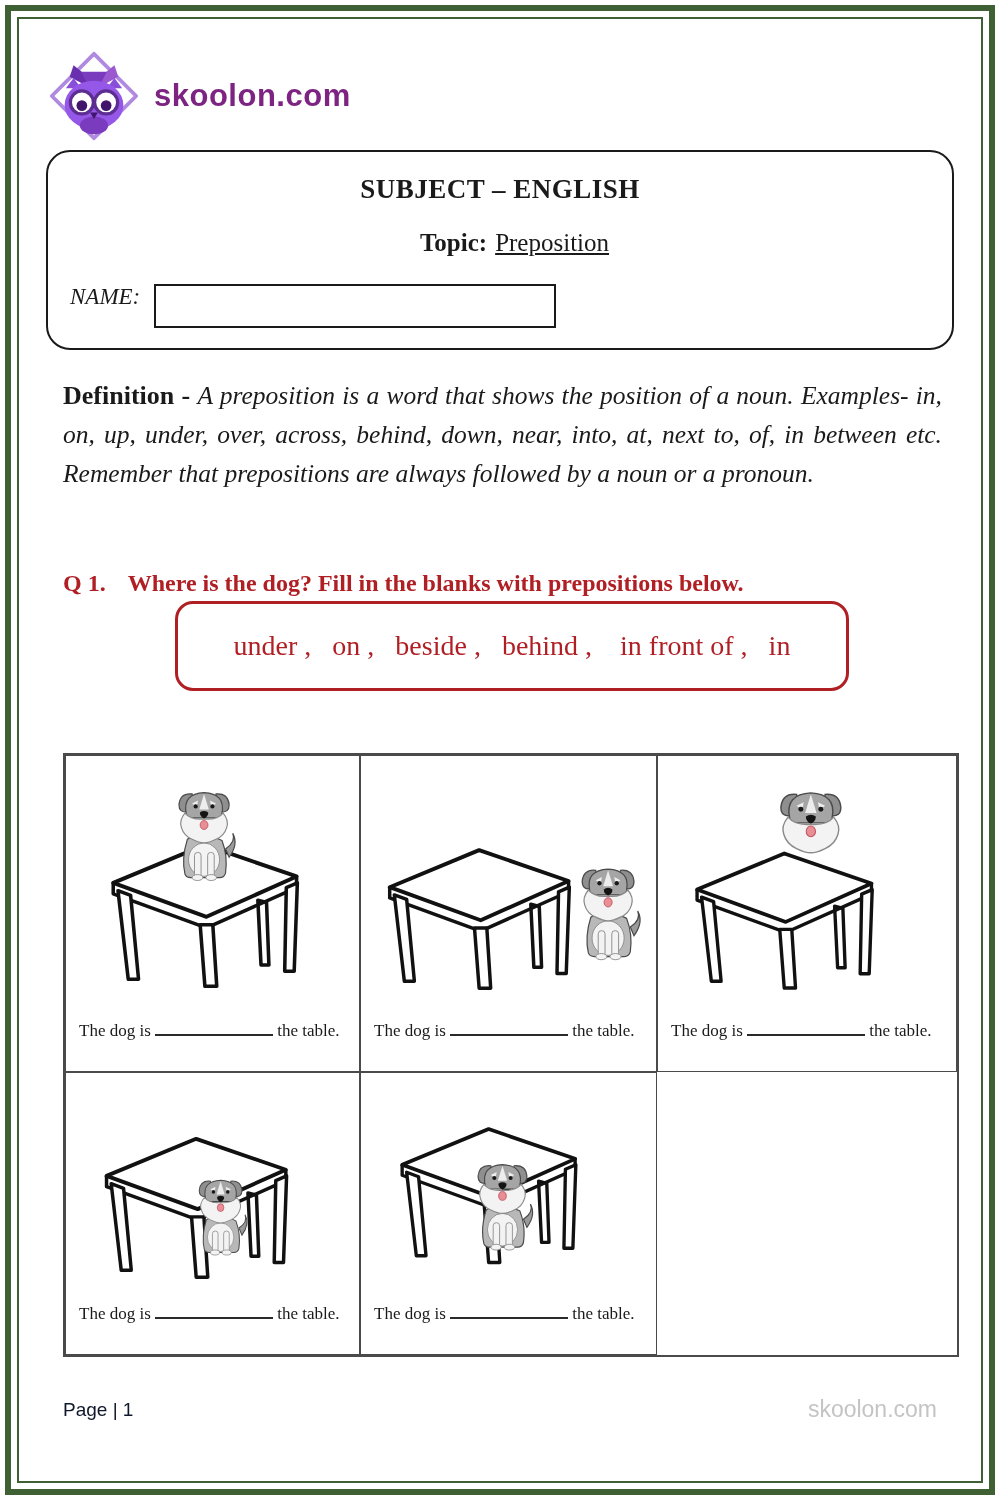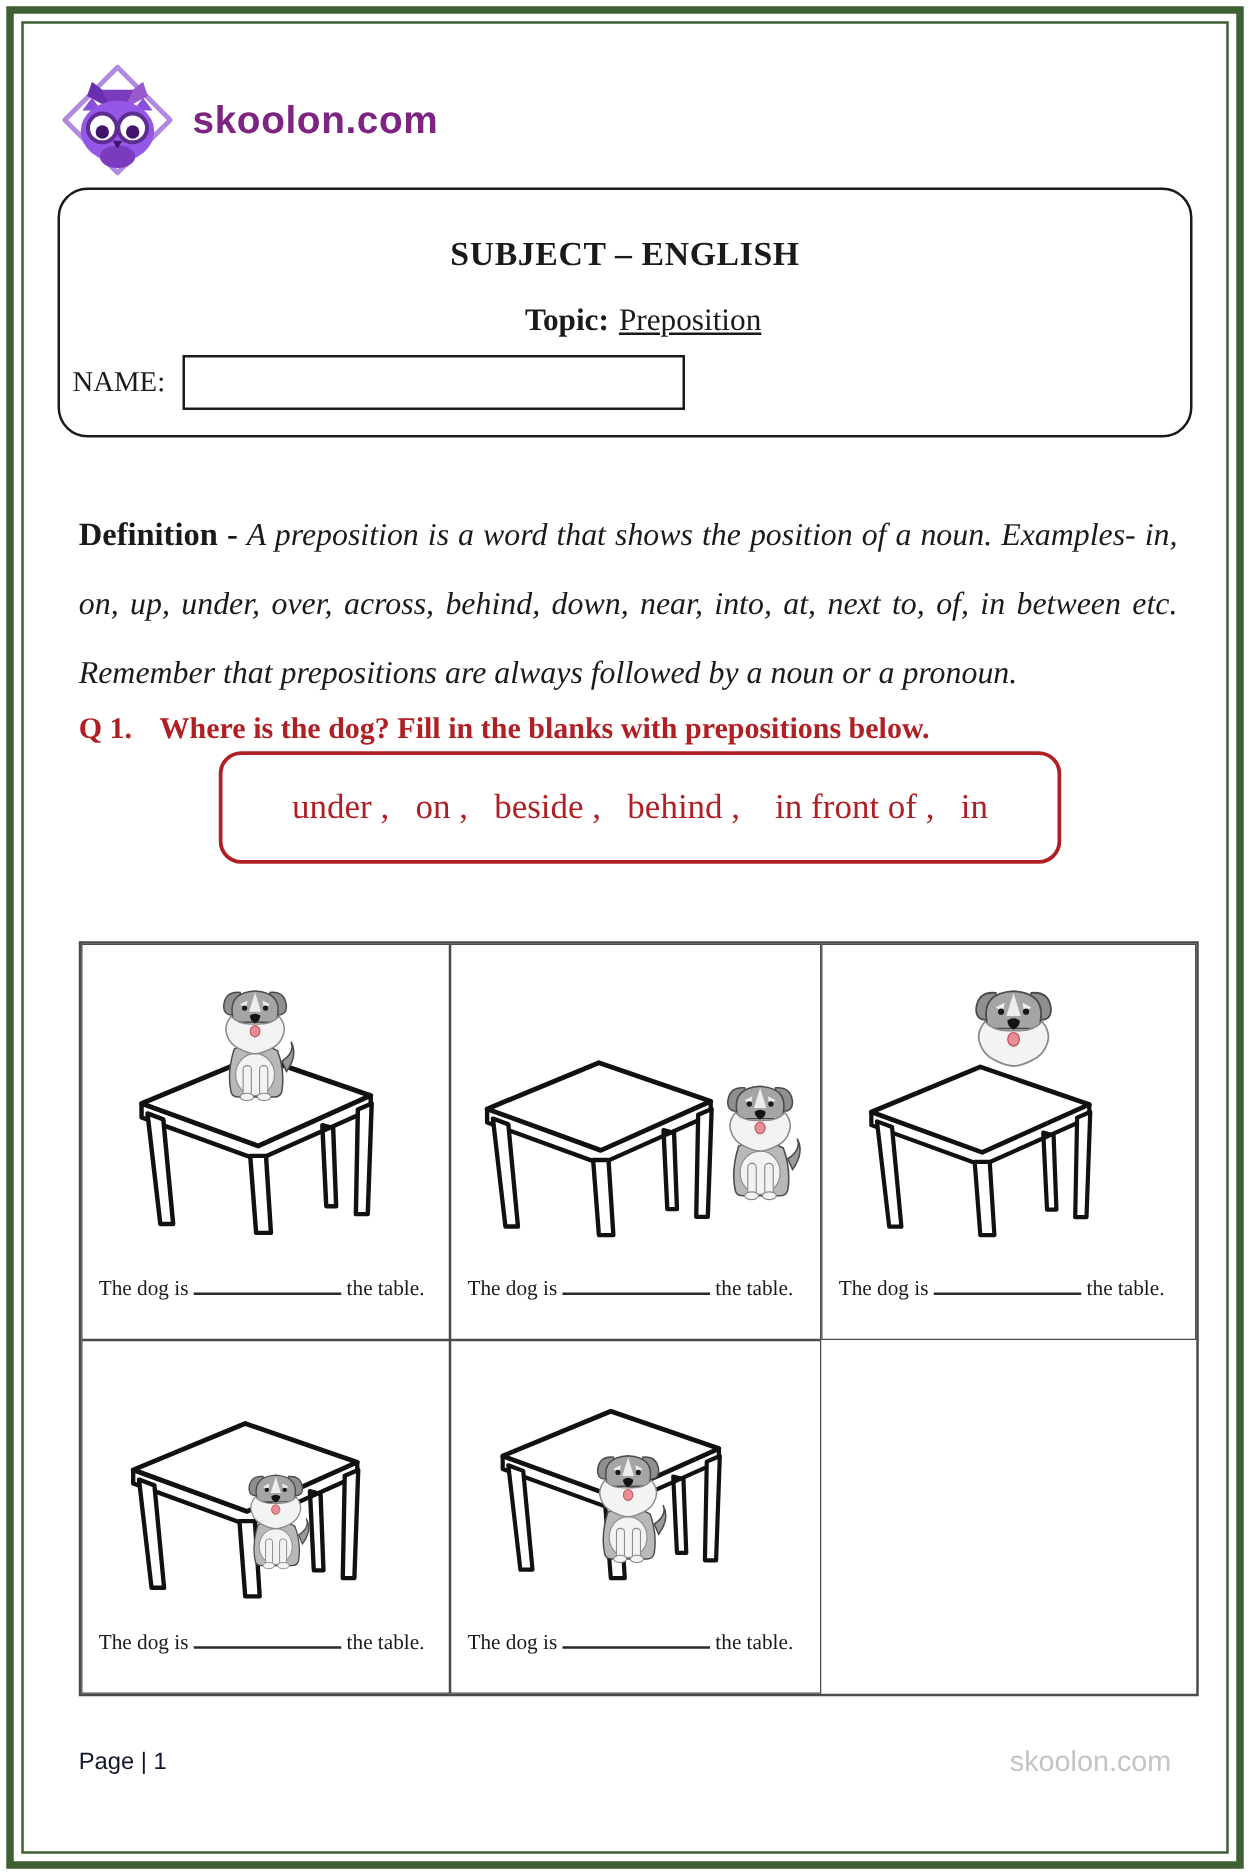--- a/index.html
+++ b/index.html
@@ -9,34 +9,34 @@
   .frame-b{position:absolute;inset:17px;border:2px solid var(--border-green,#3e6032);pointer-events:none;}
 
   
   .logo-row{position:absolute;left:48px;top:50px;display:flex;align-items:center;gap:14px;}
   .logo-text{font-family:"Liberation Sans",sans-serif;font-size:31px;font-weight:600;
              color:var(--brand-purple,#7d2483);letter-spacing:0.5px;}
 
   
   .header-box{position:absolute;left:46px;right:46px;top:150px;height:196px;
               border:2.5px solid #1a1a1a;border-radius:24px;}
-  .subject-title{text-align:center;margin-top:36px;font-size:27px;font-weight:bold;letter-spacing:.5px;}
+  .subject-title{text-align:center;margin-top:22px;font-size:27px;font-weight:bold;letter-spacing:.5px;}
   .topic-line{text-align:center;margin-top:24px;font-size:25px;}
   .topic-label{font-weight:bold;margin-left:29px;}
   .topic-value{margin-left:8px;text-decoration:underline;}
-  .name-date-row{position:absolute;left:10px;right:34px;top:132px;display:flex;align-items:center;}
+  .name-date-row{position:absolute;left:22px;right:34px;top:132px;display:flex;align-items:flex-start;font-style:italic;}
   .field-label{font-size:23px;}
   .field-box{height:40px;border:2px solid #1a1a1a;background:#fff;margin-left:14px;}
   .name-box{width:398px;}
   .date-box{width:188px;}
   .date-group{margin-left:auto;display:flex;align-items:center;}
 
   
-  .definition{position:absolute;left:63px;right:58px;top:400px;font-size:25.5px;
-              line-height:55px;text-align:justify;}
+  .definition{position:absolute;left:63px;right:58px;top:376px;font-size:25.5px;
+              line-height:39px;text-align:justify;}
   .def-label{font-weight:bold;font-style:normal;font-size:26px;}
   .def-text{font-style:italic;}
 
   
   .question{position:absolute;left:63px;top:570px;font-size:24px;font-weight:bold;
             color:var(--accent-red,#b01f24);}
   .q-number{margin-right:22px;}
 
   
   .word-bank{position:absolute;left:175px;top:601px;width:668px;height:84px;

